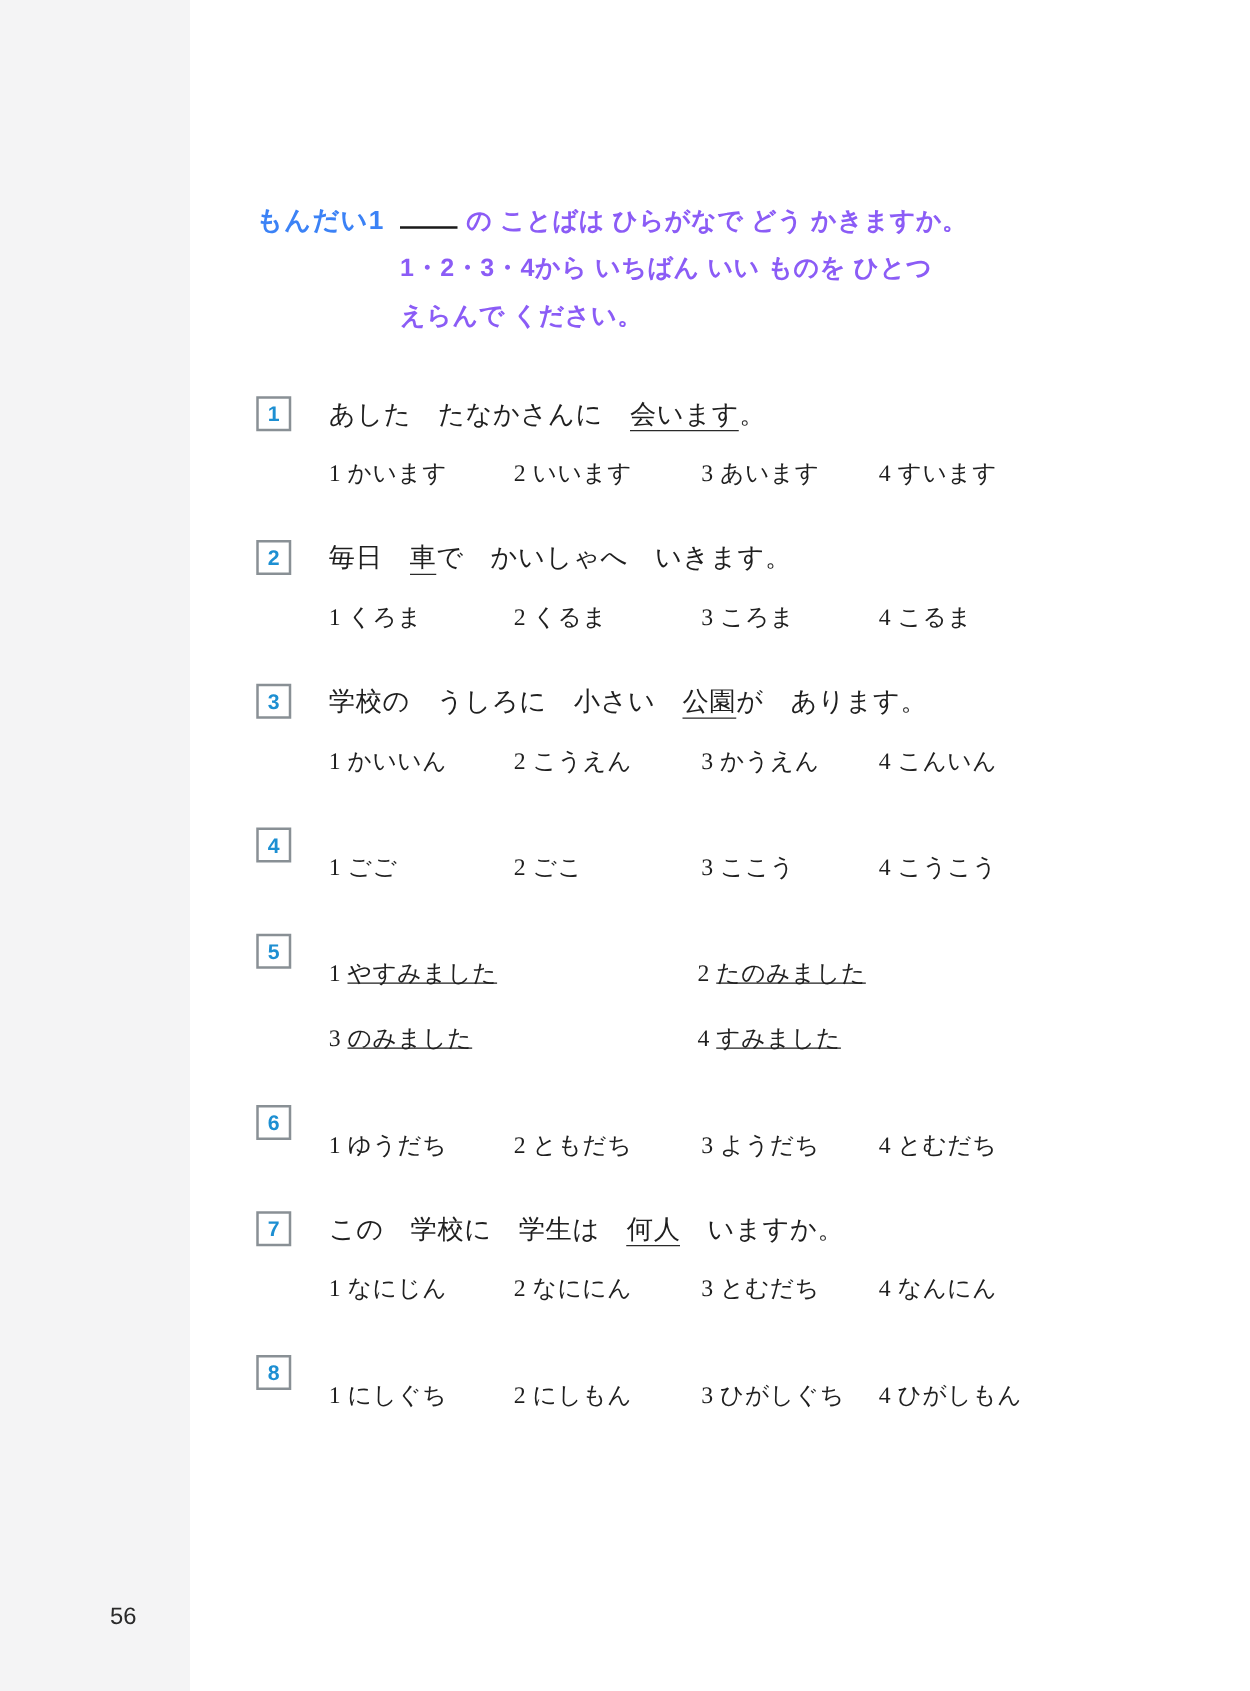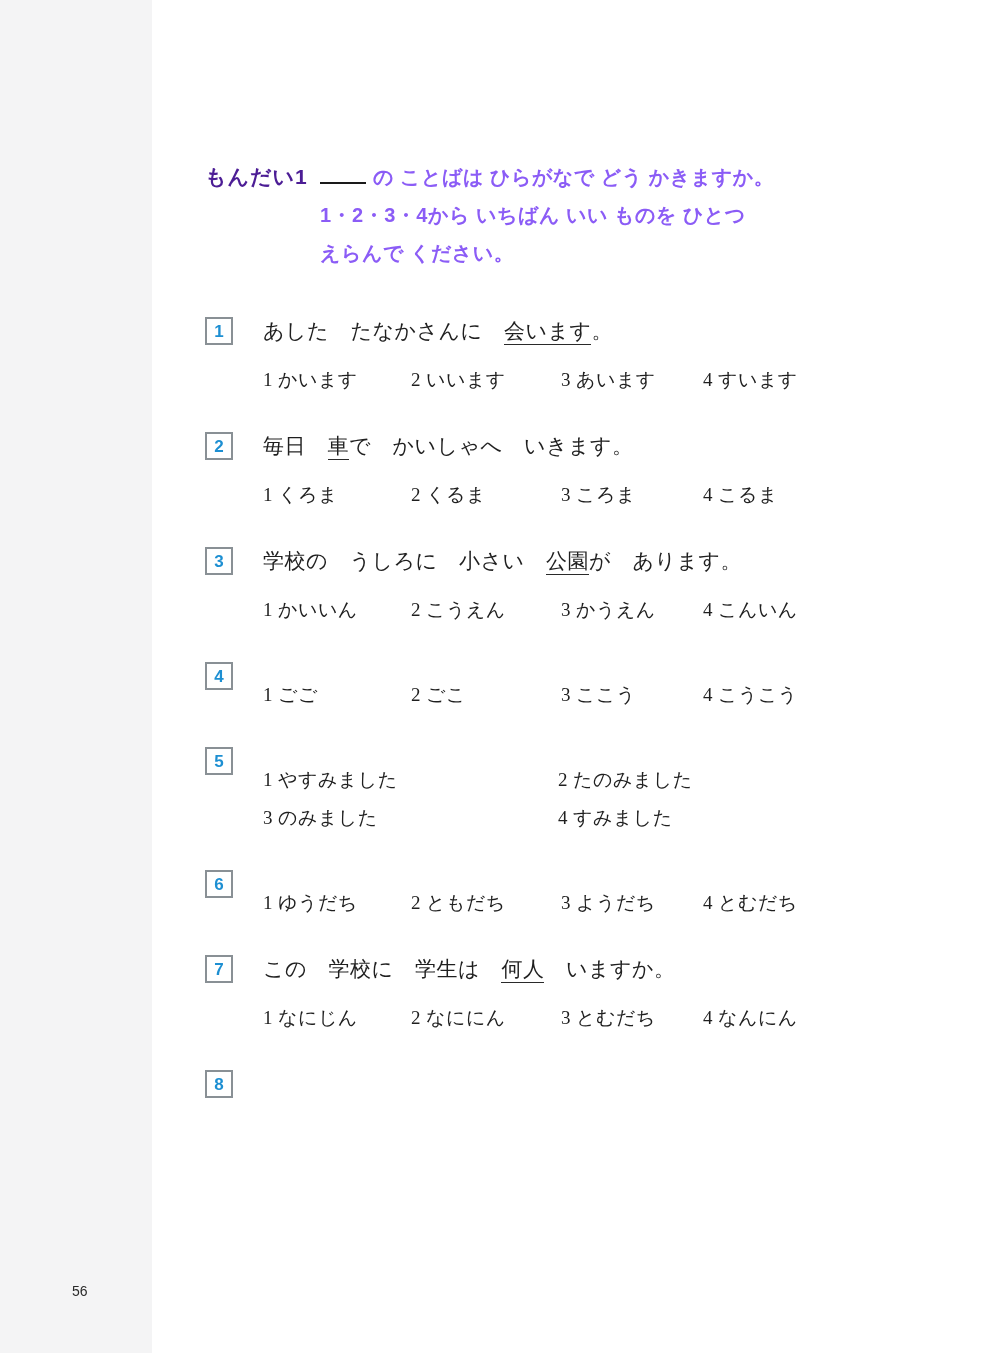--- a/index.html
+++ b/index.html
@@ -9,33 +9,33 @@
     background:#ffffff;
     font-family:"Liberation Serif","DejaVu Serif",serif;
     color:#1f1f1f;
     overflow:hidden;
   }
   .side-strip {
     position:absolute; left:0; top:0; width:152px; height:1353px;
     background:#f4f4f5;
   }
   .page-number {
-    position:absolute; left:72px; top:1283px;
+    position:absolute; left:88px; top:1283px;
     font-family:"Liberation Sans","DejaVu Sans",sans-serif;
-    font-size:14px; color:#2a2a2a;
+    font-size:19px; color:#2a2a2a;
   }
   .content {
     position:absolute; left:205px; top:158px; width:660px;
   }
   
   .header { display:flex; margin-bottom:44px; }
   .header-label {
     width:115px; flex:0 0 115px;
     font-family:"Liberation Sans","DejaVu Sans",sans-serif;
-    font-weight:bold; font-size:21px; color:#4c1d95;
+    font-weight:bold; font-size:21px; color:#3b82f6;
     line-height:38px; letter-spacing:1px;
   }
   .header-lines {
     font-family:"Liberation Sans","DejaVu Sans",sans-serif;
     font-weight:bold; font-size:20px; line-height:38px; color:#8b5cf6;
     letter-spacing:0.5px;
   }
   .blank-line {
     display:inline-block; width:46px; height:1em;
     border-bottom:2px solid #1a1a1a; margin-right:7px;
@@ -50,21 +50,21 @@
   }
   .qbox-num {
     font-family:"Liberation Sans","DejaVu Sans",sans-serif;
     font-weight:bold; font-size:17px; color:#1d8fd2; line-height:1;
   }
   .qcontent { flex:1 1 auto; }
   .qsentence { font-size:21px; line-height:30px; letter-spacing:0.5px; }
   .useg { border-bottom:1.5px solid #2a2a2a; padding-bottom:1px; }
   .options { margin-top:19px; }
   .options.four { display:grid; grid-template-columns:148px 150px 142px auto; }
-  .options.two  { display:grid; grid-template-columns:295px auto; row-gap:9px; }
+  .options.two  { display:grid; grid-template-columns:295px auto; row-gap:23px;text-decoration:underline; }
   .option { font-size:19px; line-height:29px; letter-spacing:0.5px; white-space:nowrap; }
   .option .num { display:inline-block; margin-right:5px; }
 </style>
 </head>
 <body>
 
 <div class="side-strip"></div>
 <div class="page-number">56</div>
 
 <div class="content">
@@ -171,16 +171,22 @@
             <div class="option"><span class="num">3</span><span>とむだち</span></div>
             <div class="option"><span class="num">4</span><span>なんにん</span></div>
           </div>
         </div>
       </div>
       <div class="question-block">
         <div class="qbox">
           <span class="qbox-num">8</span>
         </div>
         <div class="qcontent">
+          <div class="options four">
+            <div class="option"><span class="num">1</span><span>にしぐち</span></div>
+            <div class="option"><span class="num">2</span><span>にしもん</span></div>
+            <div class="option"><span class="num">3</span><span>ひがしぐち</span></div>
+            <div class="option"><span class="num">4</span><span>ひがしもん</span></div>
+          </div>
         </div>
       </div>
     </div>
 </div>
 
 </body></html>

